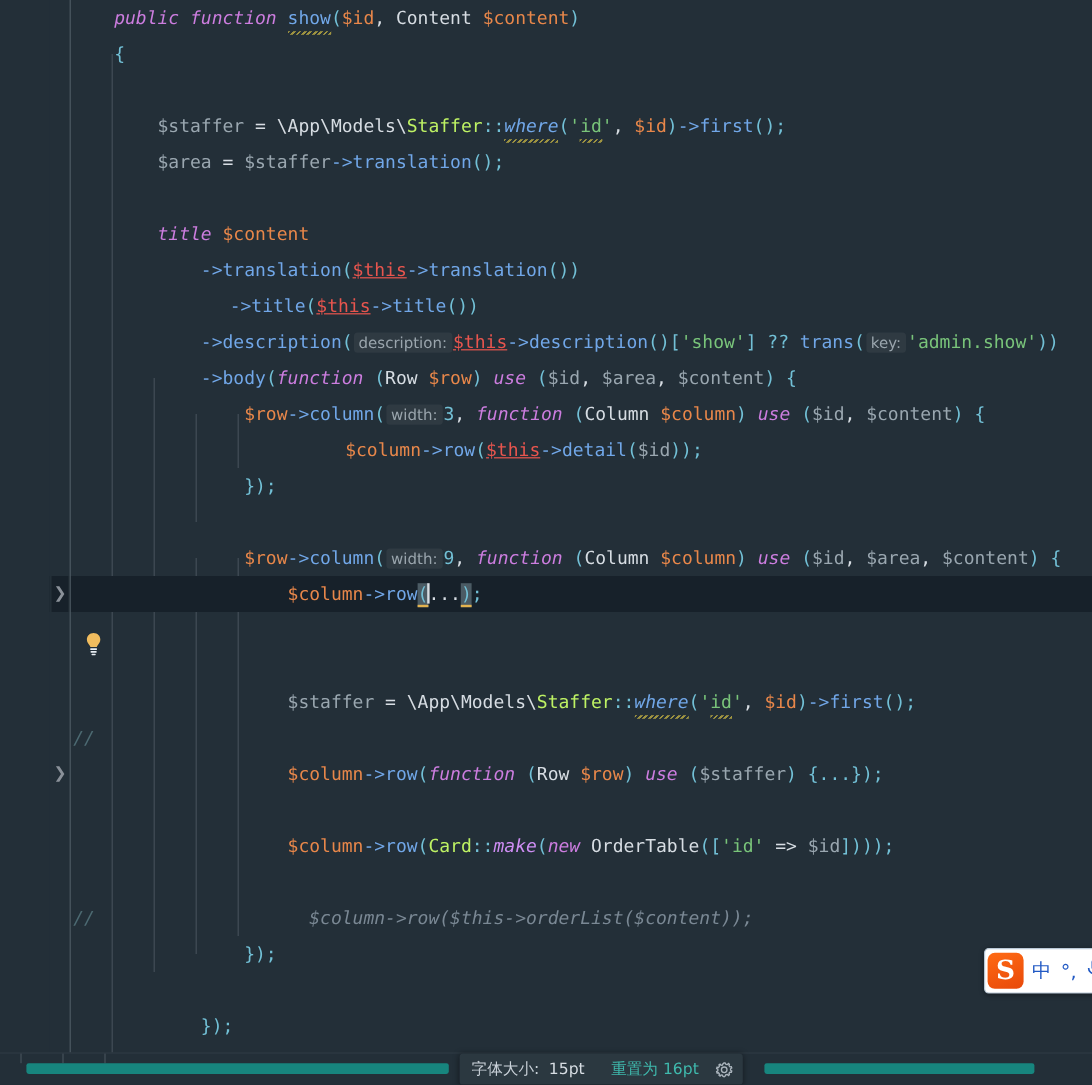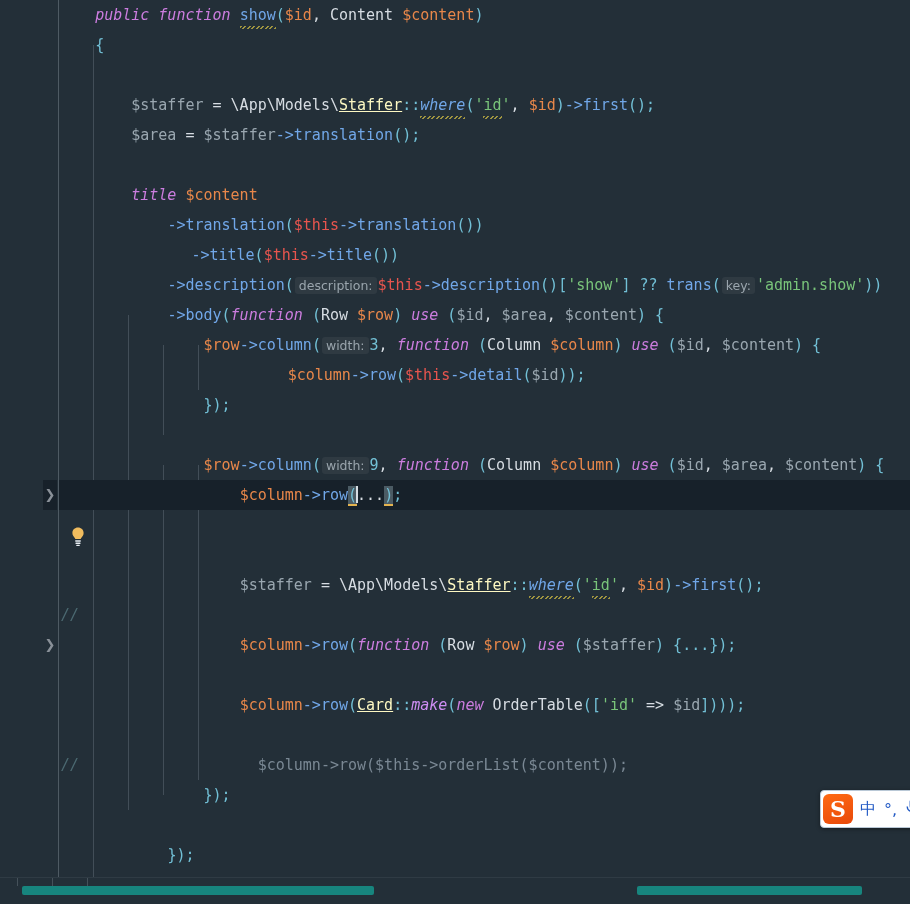--- a/index.html
+++ b/index.html
@@ -98,28 +98,28 @@
   }
   .line.current {
     background: #17212a;
   }
 
   
   .kw      { color: #cc7ddf; font-style: italic; }
   .kw2     { color: #cf8ef4; font-style: italic; }
   .var     { color: #e8874a; }
   .var2    { color: #9aa7b0; }
-  .this    { color: #e8554e; }
+  .this    { color: #e8554e; text-decoration: underline; }
   .meth    { color: #71a7e8; }
-  .cls     { color: #fef9c3; text-decoration: underline; }
+  .cls     { color: #bef264; }
   .plain   { color: #d7dde3; }
   .str     { color: #79c47a; }
   .num     { color: #73c1d6; }
   .punc    { color: #72c0d6; }
-  .cmt     { color: #7a8894; }
+  .cmt     { color: #7a8894; font-style: italic; }
   .gut-cmt { color: #4c6a72; font-style: italic; }
   .arrow   { color: #71a7e8; }
 
   
   .sq {
     position: relative;
     display: inline-block;
   }
   .sq::after {
     content: "";
@@ -360,20 +360,31 @@
   </div>
 
   <div class="hscroll-area">
     <div class="hscroll-divider" style="left:17px;top:0;height:8px;"></div>
     <div class="hscroll-divider" style="left:52px;top:0;height:8px;"></div>
     <div class="hscroll-divider" style="left:87px;top:0;height:8px;"></div>
     <div class="hscroll-thumb" style="left:22px;width:352px;"></div>
     <div class="hscroll-thumb" style="left:637px;width:225px;"></div>
   </div>
 
+  <div class="fontsize-popup">
+    <span>字体大小:</span>
+    <span class="value">15pt</span>
+    <span class="fontsize-reset">重置为 16pt</span>
+    <span class="gear">
+      <svg width="15" height="15" viewBox="0 0 20 20">
+        <path fill="none" stroke="#aab4bc" stroke-width="1.5" d="M10 2.2l1.3.35.65 1.5 1.6.15 1.05-1.2 1.15.85-.4 1.6 1.0 1.25 1.6-.15.45 1.4-1.35.9.0 1.6 1.35.9-.45 1.4-1.6-.15-1.0 1.25.4 1.6-1.15.85-1.05-1.2-1.6.15-.65 1.5L10 17.8l-1.3-.35-.65-1.5-1.6-.15-1.05 1.2-1.15-.85.4-1.6-1.0-1.25-1.6.15-.45-1.4 1.35-.9.0-1.6-1.35-.9.45-1.4 1.6.15 1.0-1.25-.4-1.6 1.15-.85 1.05 1.2 1.6-.15.65-1.5z"></path>
+        <circle cx="10" cy="10" r="3.1" fill="none" stroke="#aab4bc" stroke-width="1.5"></circle>
+      </svg>
+    </span>
+  </div>
 
   <div class="ime">
     <div class="ime-logo">S</div>
     <div class="ime-item">中</div>
     <div class="ime-item">°,</div>
     <div class="ime-item">
       <svg width="14" height="18" viewBox="0 0 14 18">
         <rect x="4.6" y="1.5" width="4.8" height="9" rx="2.4" fill="#2159c4"></rect>
         <path d="M2.2 8.6a4.8 4.8 0 0 0 9.6 0" fill="none" stroke="#2159c4" stroke-width="1.4"></path>
         <line x1="7" y1="13.4" x2="7" y2="16.4" stroke="#2159c4" stroke-width="1.4"></line>

